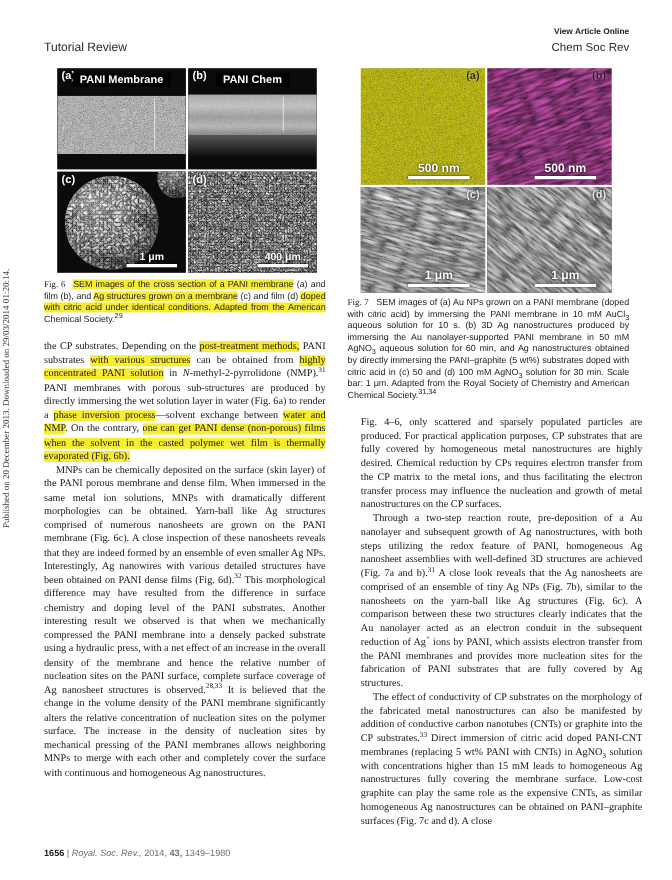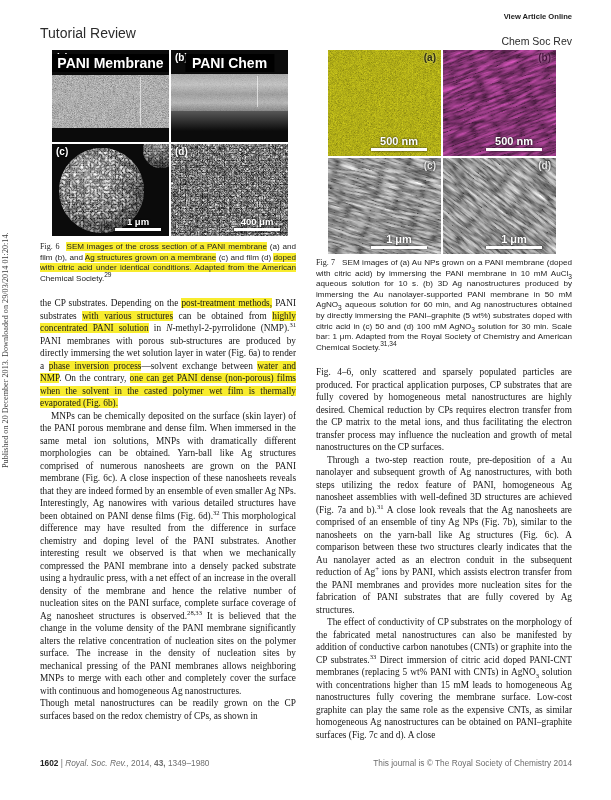--- a/index.html
+++ b/index.html
@@ -1,47 +1,47 @@
 <!DOCTYPE html>
 <html><head>
 <meta charset="utf-8">
 <style>
   html,body{margin:0;padding:0;background:#ffffff;}
   .page{position:relative;width:611px;height:768px;background:#fff;overflow:hidden;
-        font-family:"Liberation Serif",serif;color:#161616;}
+        font-family:"Liberation Serif",serif;color:#161616;margin-top:12px;}
 
   
   .stamp{position:absolute;left:1px;top:130px;height:440px;width:15px;
          writing-mode:vertical-rl;transform:rotate(180deg);
          font-family:"Liberation Serif",serif;font-size:8.2px;color:#3c3c3c;
          white-space:nowrap;text-align:center;}
 
   
   .view-online{position:absolute;top:12px;right:39px;font-family:"Liberation Sans",sans-serif;
                font-size:7.6px;font-weight:bold;color:#222;text-decoration:none;}
   .rh-left{position:absolute;top:25px;left:40px;font-family:"Liberation Sans",sans-serif;
-           font-size:14px;color:#2b2b2b;}
-  .rh-right{position:absolute;top:35px;right:39px;font-family:"Liberation Sans",sans-serif;
+           font-size:11px;color:#2b2b2b;}
+  .rh-right{position:absolute;top:25px;right:39px;font-family:"Liberation Sans",sans-serif;
             font-size:10.5px;color:#2b2b2b;}
 
   
   .figgrid{position:absolute;display:grid;gap:2px;background:#fff;}
   #fig6{left:52px;top:50px;width:236px;height:186px;grid-template-columns:1fr 1fr;grid-template-rows:1fr 1fr;}
   #fig7{left:328px;top:50px;width:228px;height:204px;grid-template-columns:1fr 1fr;grid-template-rows:106px 96px;}
   .panel{position:relative;overflow:hidden;background:#0b0b0b;}
   .tex{position:absolute;left:0;top:0;width:100%;height:100%;}
   .band{position:absolute;left:0;right:0;overflow:hidden;}
   .plabel{position:absolute;top:2px;left:4px;z-index:5;color:#fff;font-family:"Liberation Sans",sans-serif;
           font-weight:bold;font-size:10px;text-shadow:0 0 2px #000;}
   .plabel.right{left:auto;right:5px;}
   .plabel.dark{color:#2e2e10;text-shadow:0 0 2px rgba(255,255,255,.55);}
   .plabel.darkm{color:#4a1040;text-shadow:0 0 2px rgba(255,255,255,.5);}
   .plabel.grey{color:#e8e8e8;}
   .ptitle{position:absolute;top:4px;left:50%;transform:translateX(-50%);z-index:5;background:#000;
-          color:#fff;font-family:"Liberation Sans",sans-serif;font-weight:bold;font-size:14px;
+          color:#fff;font-family:"Liberation Sans",sans-serif;font-weight:bold;font-size:10px;
           padding:1px 7px;white-space:nowrap;}
   .measure{position:absolute;width:1px;background:rgba(255,255,255,.6);z-index:4;}
   .scalebar{position:absolute;bottom:5px;right:8px;z-index:5;text-align:center;
             font-family:"Liberation Sans",sans-serif;}
   .scalebar .sbtext{color:#fff;font-weight:bold;font-size:9.5px;text-shadow:0 0 2px #000;display:block;margin-bottom:1px;}
   .scalebar .sbbar{height:3px;background:#fff;box-shadow:0 0 2px #000;}
   .sb46{width:46px;} .sb56{width:56px;}
   .tint{position:absolute;inset:0;mix-blend-mode:multiply;z-index:2;}
   .shade{position:absolute;inset:0;z-index:3;pointer-events:none;}
   .rotA{transform:rotate(-20deg) scale(1.8);} .rotB{transform:rotate(16deg) scale(1.8);}
@@ -52,21 +52,21 @@
   
   .caption{position:absolute;font-family:"Liberation Sans",sans-serif;font-size:8.1px;
            line-height:10.6px;color:#222;text-align:justify;}
   #fig6cap{left:40px;top:242px;width:256px;}
   #fig7cap{left:316px;top:258px;width:256px;}
   .figlabel{margin-right:7px;font-family:Liberation Serif, serif;}
 
   
   .col{position:absolute;font-size:9.3px;line-height:12.5px;text-align:justify;}
   #leftcol{left:40px;top:297px;width:256px;height:459px;overflow:hidden;}
-  #rightcol{left:316px;top:366px;width:256px;height:390px;overflow:hidden;}
+  #rightcol{left:328px;top:366px;width:256px;height:390px;overflow:hidden;}
   .col p{margin:0;}
   .col p.indent{text-indent:11px;}
   .subhead{font-weight:bold;font-size:9.5px;margin:7px 0 5px 0;text-align:left;}
   .subhead .hnum{margin-right:11px;}
 
   
   .hl{background:#f8ec2e;}
   .sup{font-size:6.6px;vertical-align:super;line-height:0;}
   .sub{font-size:6.6px;vertical-align:sub;line-height:0;}
   .it{font-style:italic;}
@@ -226,27 +226,25 @@
     </div>
   </div>
 
   <div class="caption" id="fig7cap">
     <span class="figlabel">Fig. 7</span><span><span>SEM images of (a) Au NPs grown on a PANI membrane (doped with citric acid) by immersing the PANI membrane in 10 mM AuCl</span><span class="sub">3</span><span> aqueous solution for 10 s. (b) 3D Ag nanostructures produced by immersing the Au nanolayer-supported PANI membrane in 50 mM AgNO</span><span class="sub">3</span><span> aqueous solution for 60 min, and Ag nanostructures obtained by directly immersing the PANI–graphite (5 wt%) substrates doped with citric acid in (c) 50 and (d) 100 mM AgNO</span><span class="sub">3</span><span> solution for 30 min. Scale bar: 1 μm. Adapted from the Royal Society of Chemistry and American Chemical Society.</span><span class="sup">31,34</span></span>
   </div>
 
   <div class="col" id="leftcol">
     <p><span>the CP substrates. Depending on the </span><span class="hl">post-treatment methods,</span><span> PANI substrates </span><span class="hl">with various structures</span><span> can be obtained from </span><span class="hl">highly concentrated PANI solution</span><span> in </span><span class="it">N</span><span>-methyl-2-pyrrolidone (NMP).</span><span class="sup">31</span><span> PANI membranes with porous sub-structures are produced by directly immersing the wet solution layer in water (Fig. 6a) to render a </span><span class="hl">phase inversion process</span><span>—solvent exchange between </span><span class="hl">water and NMP</span><span>. On the contrary, </span><span class="hl">one can get PANI dense (non-porous) films when the solvent in the casted polymer wet film is thermally evaporated (Fig. 6b).</span></p>
     <p class="indent"><span>MNPs can be chemically deposited on the surface (skin layer) of the PANI porous membrane and dense film. When immersed in the same metal ion solutions, MNPs with dramatically different morphologies can be obtained. Yarn-ball like Ag structures comprised of numerous nanosheets are grown on the PANI membrane (Fig. 6c). A close inspection of these nanosheets reveals that they are indeed formed by an ensemble of even smaller Ag NPs. Interestingly, Ag nanowires with various detailed structures have been obtained on PANI dense films (Fig. 6d).</span><span class="sup">32</span><span> This morphological difference may have resulted from the difference in surface chemistry and doping level of the PANI substrates. Another interesting result we observed is that when we mechanically compressed the PANI membrane into a densely packed substrate using a hydraulic press, with a net effect of an increase in the overall density of the membrane and hence the relative number of nucleation sites on the PANI surface, complete surface coverage of Ag nanosheet structures is observed.</span><span class="sup">28,33</span><span> It is believed that the change in the volume density of the PANI membrane significantly alters the relative concentration of nucleation sites on the polymer surface. The increase in the density of nucleation sites by mechanical pressing of the PANI membranes allows neighboring MNPs to merge with each other and completely cover the surface with continuous and homogeneous Ag nanostructures.</span></p>
-    <p><span>Though metal nanostructures can be readily grown on the CP surfaces based on the redox chemistry of CPs, as shown in</span></p>
   </div>
 
   <div class="col" id="rightcol">
     <p><span>Fig. 4–6, only scattered and sparsely populated particles are produced. For practical application purposes, CP substrates that are fully covered by homogeneous metal nanostructures are highly desired. Chemical reduction by CPs requires electron transfer from the CP matrix to the metal ions, and thus facilitating the electron transfer process may influence the nucleation and growth of metal nanostructures on the CP surfaces.</span></p>
     <p class="indent"><span>Through a two-step reaction route, pre-deposition of a Au nanolayer and subsequent growth of Ag nanostructures, with both steps utilizing the redox feature of PANI, homogeneous Ag nanosheet assemblies with well-defined 3D structures are achieved (Fig. 7a and b).</span><span class="sup">31</span><span> A close look reveals that the Ag nanosheets are comprised of an ensemble of tiny Ag NPs (Fig. 7b), similar to the nanosheets on the yarn-ball like Ag structures (Fig. 6c). A comparison between these two structures clearly indicates that the Au nanolayer acted as an electron conduit in the subsequent reduction of Ag</span><span class="sup">+</span><span> ions by PANI, which assists electron transfer from the PANI membranes and provides more nucleation sites for the fabrication of PANI substrates that are fully covered by Ag structures.</span></p>
     <p class="indent"><span>The effect of conductivity of CP substrates on the morphology of the fabricated metal nanostructures can also be manifested by addition of conductive carbon nanotubes (CNTs) or graphite into the CP substrates.</span><span class="sup">33</span><span> Direct immersion of citric acid doped PANI-CNT membranes (replacing 5 wt% PANI with CNTs) in AgNO</span><span class="sub">3</span><span> solution with concentrations higher than 15 mM leads to homogeneous Ag nanostructures fully covering the membrane surface. Low-cost graphite can play the same role as the expensive CNTs, as similar homogeneous Ag nanostructures can be obtained on PANI–graphite surfaces (Fig. 7c and d). A close</span></p>
   </div>
 
   <div class="footer">
-    <span class="fleft"><span class="bd">1602</span><span class="muted">  |  </span><span class="it muted">Royal. Soc. Rev.,</span><span class="muted"> 2014, </span><span class="bd muted">43,</span><span class="muted"> 1349–1980</span></span>
-    <span>This journal is © The Royal Society of Chemistry 2014</span>
+    <span class="fleft"><span class="bd">1656</span><span class="muted">  |  </span><span class="it muted">Royal. Soc. Rev.,</span><span class="muted"> 2014, </span><span class="bd muted">43,</span><span class="muted"> 1349–1980</span></span>
   </div>
 
 </div>
 
 </body></html>

